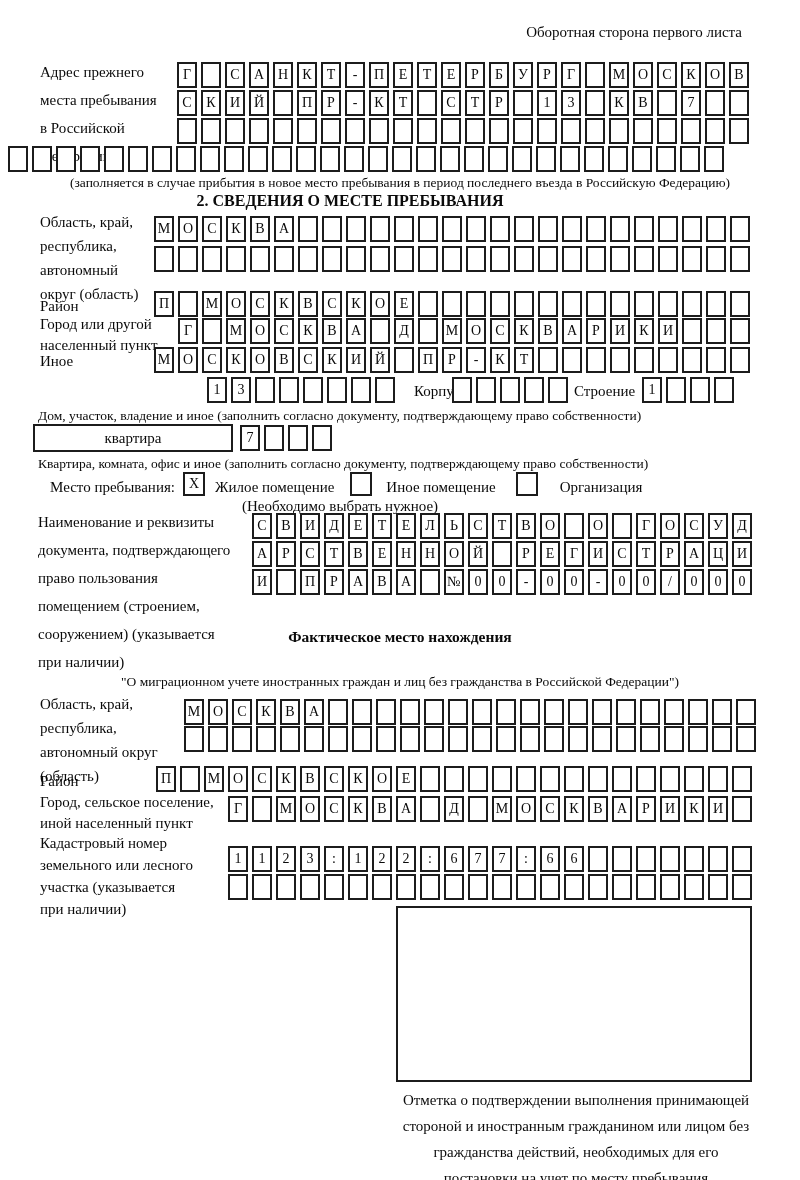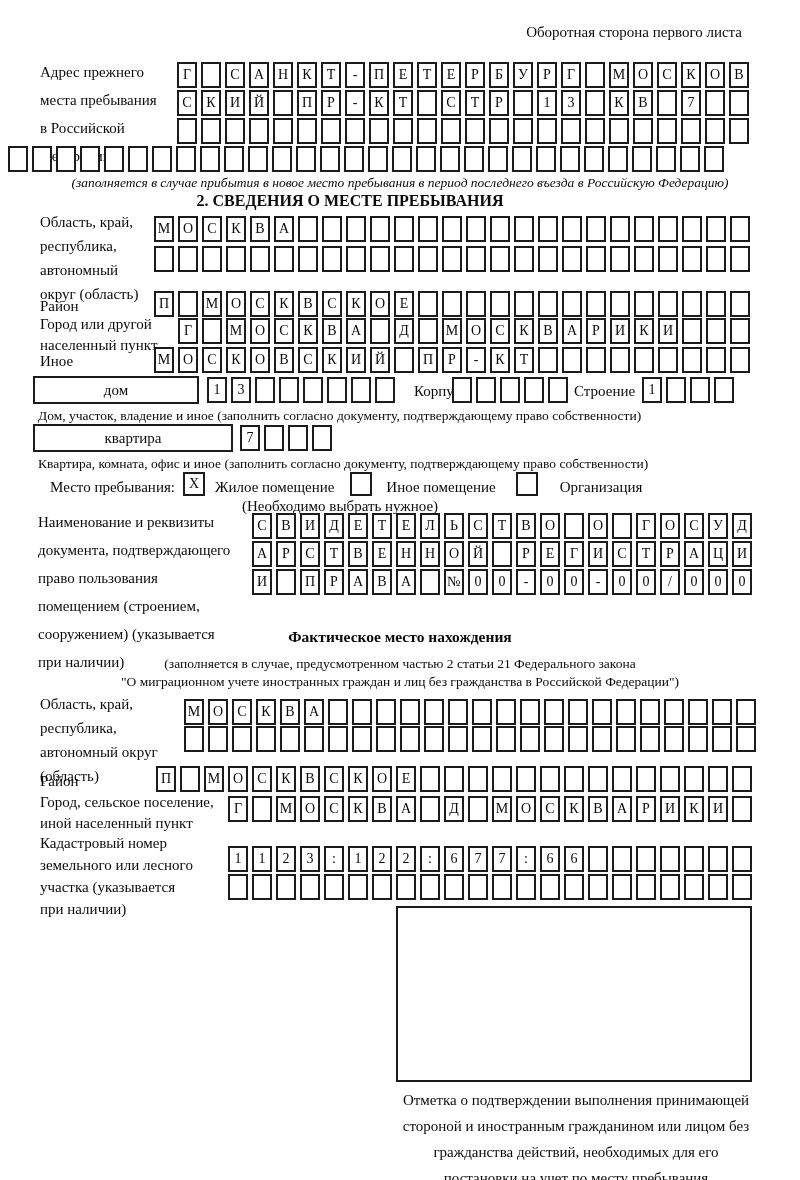--- a/index.html
+++ b/index.html
@@ -147,21 +147,21 @@
       <span class="cell"></span>
       <span class="cell"></span>
       <span class="cell"></span>
       <span class="cell"></span>
       <span class="cell"></span>
       <span class="cell"></span>
       <span class="cell"></span>
       <span class="cell"></span>
       <span class="cell"></span>
     </div>
-  <div class="abs note center" style="left:0;top:174px;width:800px;font-style:italic;">(заполняется в случае прибытия в новое место пребывания в период последнего въезда в Российскую Федерацию)</div>
+  <div class="abs note center" style="left:0;top:174px;width:800px;">(заполняется в случае прибытия в новое место пребывания в период последнего въезда в Российскую Федерацию)</div>
 
   <div class="abs hdr center" style="left:0;top:192px;width:700px;">2. СВЕДЕНИЯ О МЕСТЕ ПРЕБЫВАНИЯ</div>
 
   <div class="abs lbl" style="left:40px;top:210px;width:130px;">Область, край,
 республика,
 автономный
 округ (область)</div>
   <div class="abs boxrow" style="left:154px;top:216px;">
       <span class="cell">М</span>
       <span class="cell">О</span>
@@ -297,21 +297,20 @@
       <span class="cell"></span>
       <span class="cell"></span>
       <span class="cell"></span>
       <span class="cell"></span>
       <span class="cell"></span>
       <span class="cell"></span>
       <span class="cell"></span>
       <span class="cell"></span>
     </div>
 
-  <div class="abs widebox" style="left:33px;top:376px;width:166px;">дом</div>
   <div class="abs boxrow" style="left:207px;top:377px;">
       <span class="cell">1</span>
       <span class="cell">3</span>
       <span class="cell"></span>
       <span class="cell"></span>
       <span class="cell"></span>
       <span class="cell"></span>
       <span class="cell"></span>
       <span class="cell"></span>
     </div>
@@ -422,21 +421,20 @@
       <span class="cell">-</span>
       <span class="cell">0</span>
       <span class="cell">0</span>
       <span class="cell">/</span>
       <span class="cell">0</span>
       <span class="cell">0</span>
       <span class="cell">0</span>
     </div>
 
   <div class="abs bold center" style="left:0;top:628px;width:800px;font-size:15.5px;">Фактическое место нахождения</div>
-  <div class="abs note center" style="left:0;top:655px;width:800px;">(заполняется в случае, предусмотренном частью 2 статьи 21 Федерального закона</div>
   <div class="abs note center" style="left:0;top:673px;width:800px;">"О миграционном учете иностранных граждан и лиц без гражданства в Российской Федерации")</div>
 
   <div class="abs lbl" style="left:40px;top:692px;width:145px;">Область, край,
 республика,
 автономный округ
 (область)</div>
   <div class="abs boxrow" style="left:184px;top:699px;">
       <span class="cell">М</span>
       <span class="cell">О</span>
       <span class="cell">С</span>

